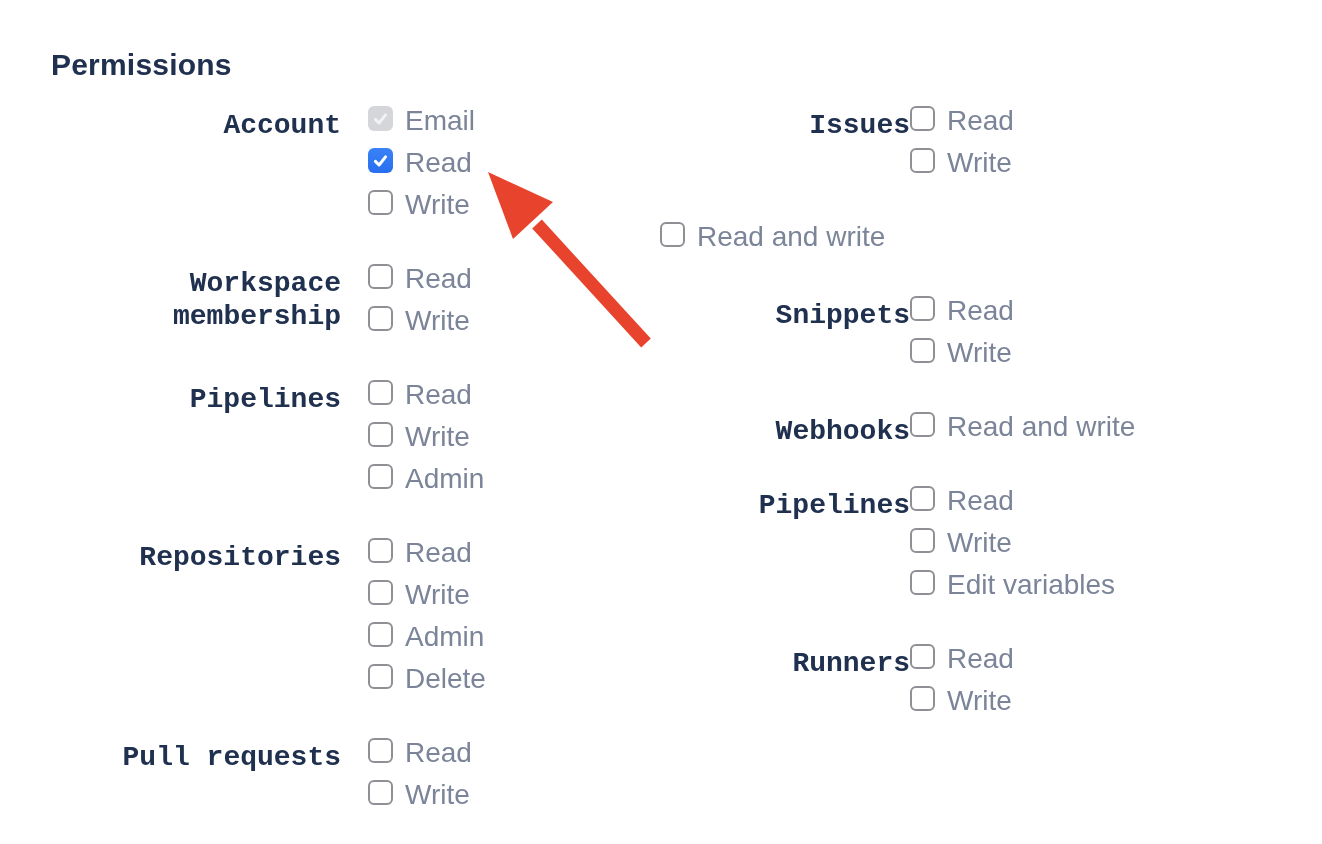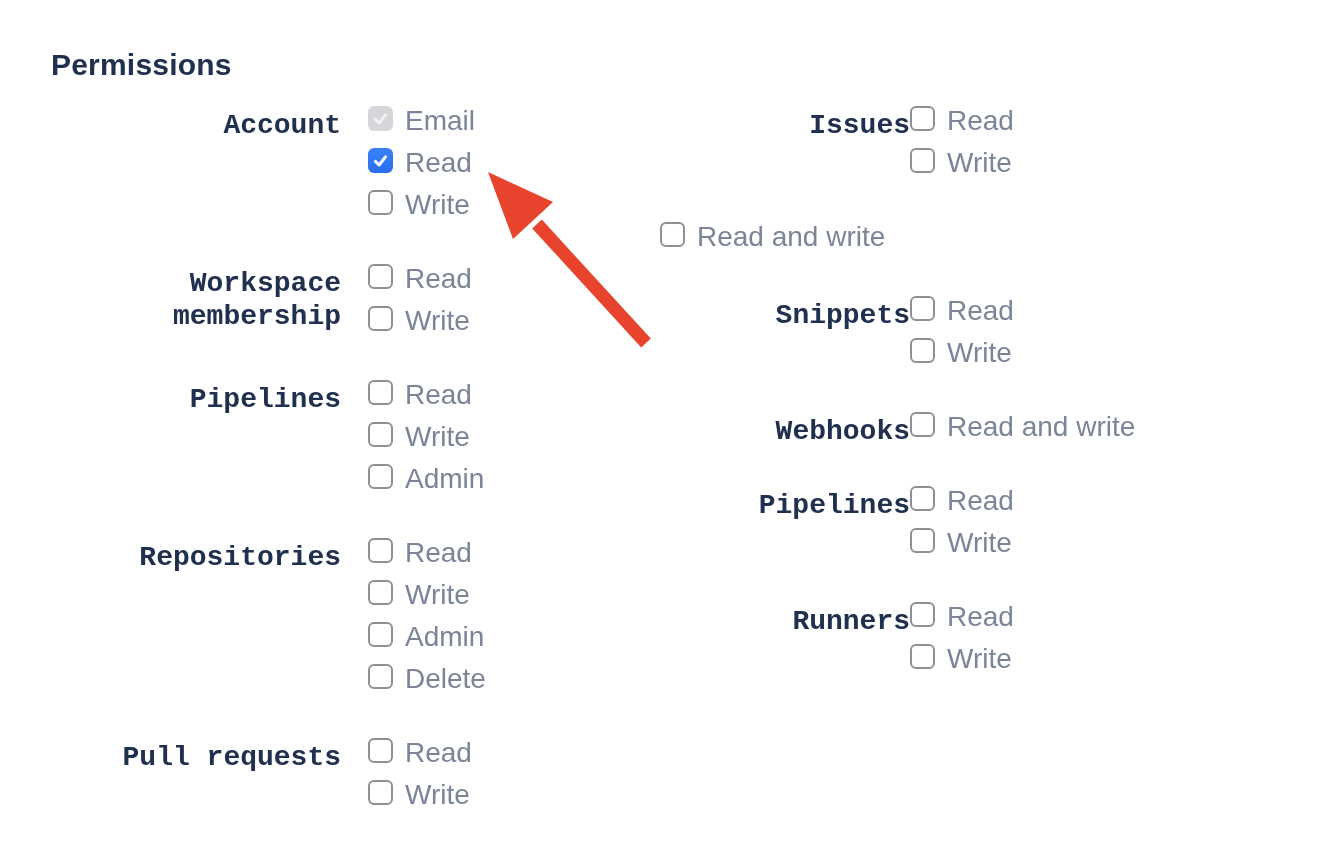--- a/index.html
+++ b/index.html
@@ -268,20 +268,26 @@
     <span class="option-label">Read</span>
   </label>
 
   <label class="option-row">
     <span class="cb unchecked">
       
     </span>
     <span class="option-label">Write</span>
   </label>
 
+  <label class="option-row">
+    <span class="cb unchecked">
+      
+    </span>
+    <span class="option-label">Edit variables</span>
+  </label>
 </div>
   </section>
 
   <section class="perm-group">
     <h3 class="group-label">Runners</h3>
     <div class="options">
   <label class="option-row">
     <span class="cb unchecked">
       
     </span>

